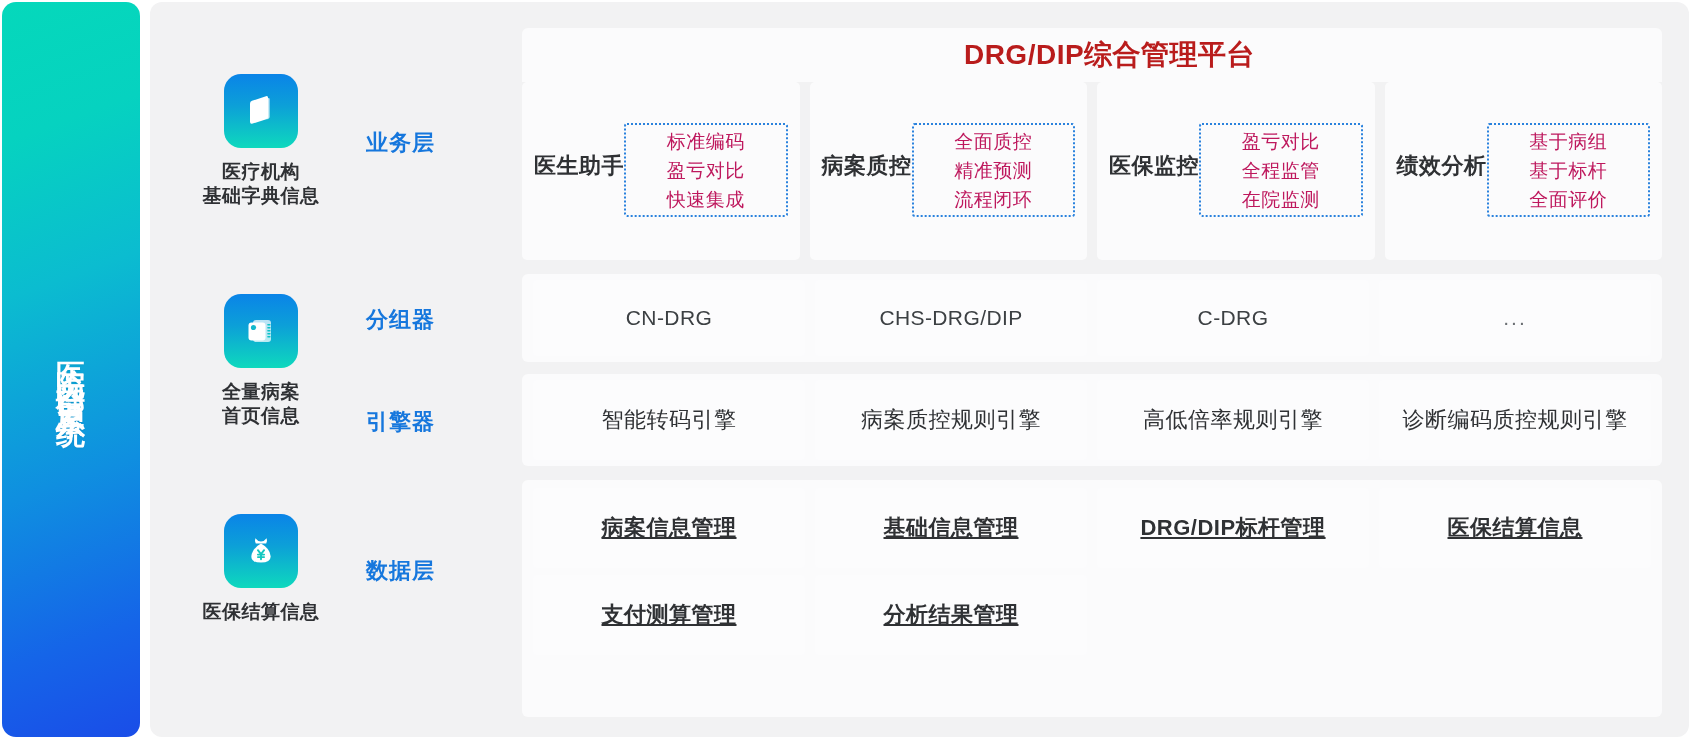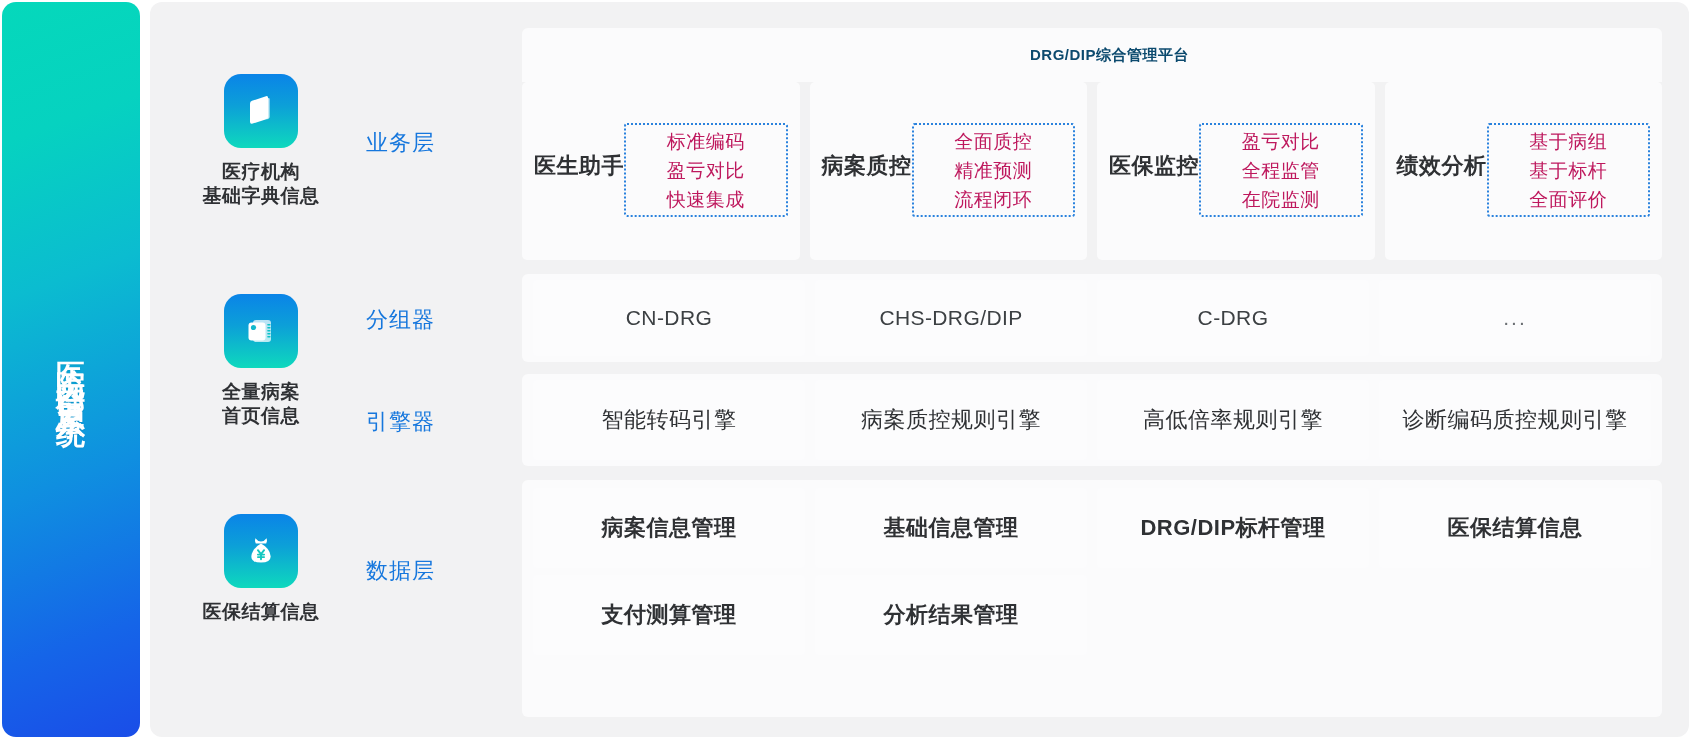--- a/index.html
+++ b/index.html
@@ -49,37 +49,37 @@
   }
   .icon-tile svg { display:block; }
   .icon-label {
     font-size: 19px; font-weight: 700; color: #2f3134;
     line-height: 1.28; letter-spacing: 0.5px;
   }
 
   
   .layer-label {
     position: absolute;
-    font-size: 22px; font-weight: 400; color: #1677dd;
+    font-size: 22px; font-weight: 700; color: #1677dd;
     letter-spacing: 1px; white-space: nowrap;
   }
 
   
   .section-panel { position: absolute; background: #fbfbfc; border-radius: 6px; }
 
   
   .biz-title-bar {
     position: absolute; left: 372px; top: 26px;
     width: 1140px; height: 54px;
     background: #fbfbfc;
     border-radius: 6px 6px 0 0;
     display: flex; align-items: center; justify-content: center;
   }
   .platform-title {
-    font-size: 15px; font-weight: 700; color: #0c4a6e; letter-spacing: 0.5px; margin-left: 35px;
+    font-size: 28px; font-weight: 700; color: #b91c1c; letter-spacing: 0.5px; margin-left: 35px;
   }
   .biz-body {
     position: absolute; left: 372px; top: 80px;
     width: 1140px; height: 178px;
     display: flex; gap: 10px;
   }
   .biz-card {
     flex: 1; background: #fbfbfc; border-radius: 5px;
     padding: 10px 12px 12px 12px;
     display: flex; flex-direction: row; align-items: center;
@@ -112,21 +112,21 @@
 
   
   .engine-panel { left: 372px; top: 372px; width: 1140px; height: 92px; }
   .engine-strip { left: 383px; top: 378px; width: 1118px; height: 80px; }
   .engine-card-text { font-size: 22px; color: #2f3134; font-weight: 400; letter-spacing: 0.5px; }
 
   
   .data-panel { left: 372px; top: 478px; width: 1140px; height: 237px; }
   .data-strip-1 { left: 383px; top: 486px; width: 1118px; height: 80px; }
   .data-strip-2 { left: 383px; top: 573px; width: 1118px; height: 80px; }
-  .data-card-text { font-size: 22px; color: #2f3134; font-weight: 700; letter-spacing: 0.5px; }
+  .data-card-text { font-size: 22px; color: #2f3134; font-weight: 700; letter-spacing: 0.5px; text-decoration: underline; }
   .ghost-card { flex: 1; background: transparent; }
 </style>
 </head>
 <body>
 
 <div id="root">
 
   <div class="side-banner">
     <div class="side-banner-text">医院内部信息系统</div>
   </div>

